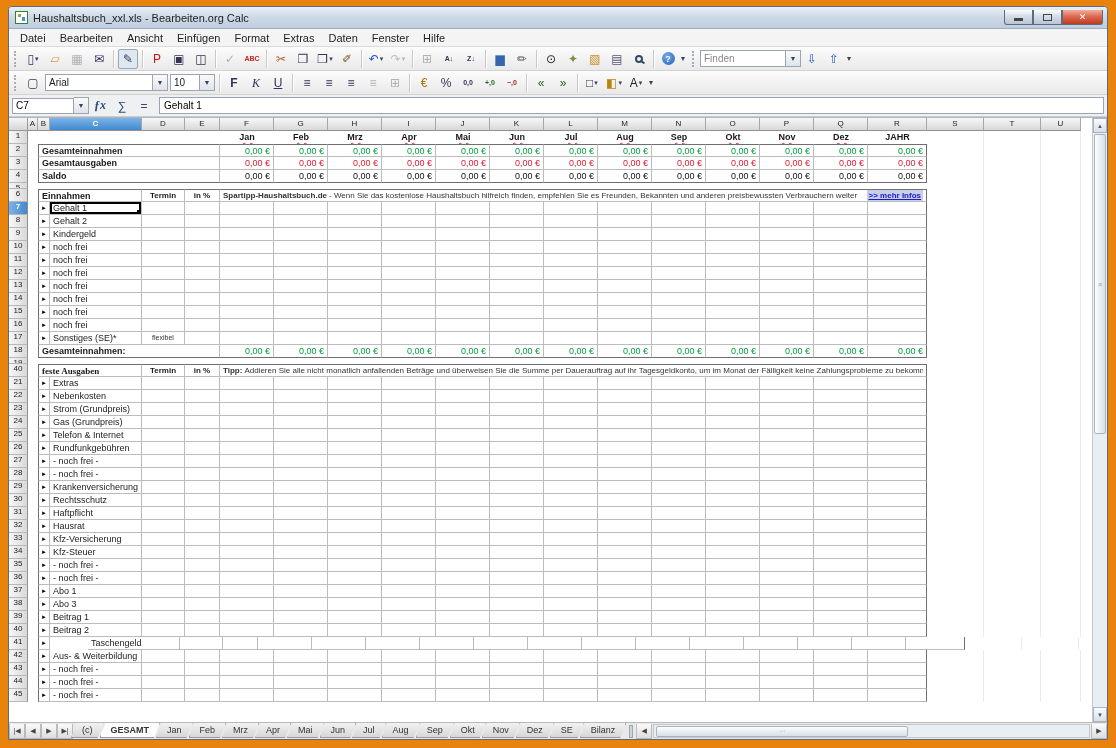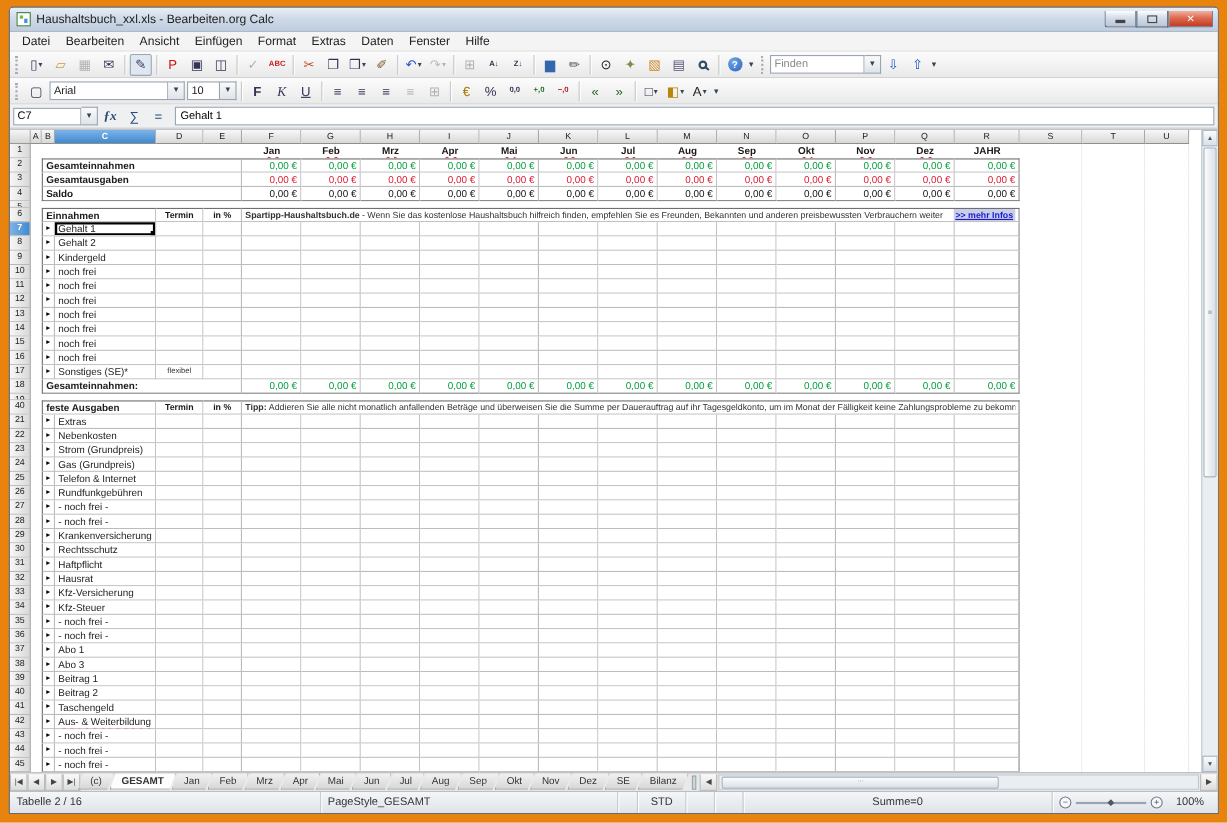--- a/index.html
+++ b/index.html
@@ -776,21 +776,21 @@
             <div class="rh" style="width: 19px; flex: 0 0 19px;">19</div>
             <div class="cell pc" style="width: 10px; flex: 0 0 10px;"></div>
             <div class="cell pc" style="width: 889px; flex: 0 0 889px;"></div>
             <div class="cell out" style="width: 57px; flex: 0 0 57px;"></div>
             <div class="cell out" style="width: 57px; flex: 0 0 57px;"></div>
             <div class="cell out" style="width: 40px; flex: 0 0 40px;"></div>
           </div>
           <div class="grow">
             <div class="rh" style="width: 19px; flex: 0 0 19px;">40</div>
             <div class="cell pc" style="width: 10px; flex: 0 0 10px;"></div>
-            <div class="cell tb lbl b bl bt" style="width: 104px; flex: 0 0 104px;">feste Ausgaben</div>
+            <div class="cell tb lbl b bl bt" style="width: 104px; flex: 0 0 104px; font-family: Liberation Serif, serif;">feste Ausgaben</div>
             <div class="cell tb thc bt" style="width: 43px; flex: 0 0 43px;">Termin</div>
             <div class="cell tb thc bt" style="width: 35px; flex: 0 0 35px;">in %</div>
             <div class="cell tb ban bt br" style="width: 707px; flex: 0 0 707px;">
               <span class="bb1">Tipp:</span>
               <span style="overflow: hidden; text-overflow: clip; white-space: nowrap;"> Addieren Sie alle nicht monatlich anfallenden Beträge und überweisen Sie die Summe per Dauerauftrag auf ihr Tagesgeldkonto, um im Monat der Fälligkeit keine Zahlungsprobleme zu bekommen.</span>
             </div>
             <div class="cell out" style="width: 57px; flex: 0 0 57px;"></div>
             <div class="cell out" style="width: 57px; flex: 0 0 57px;"></div>
             <div class="cell out" style="width: 40px; flex: 0 0 40px;"></div>
           </div>
@@ -1271,21 +1271,21 @@
             <div class="cell tb" style="width: 54px; flex: 0 0 54px;"></div>
             <div class="cell tb br" style="width: 59px; flex: 0 0 59px;"></div>
             <div class="cell out" style="width: 57px; flex: 0 0 57px;"></div>
             <div class="cell out" style="width: 57px; flex: 0 0 57px;"></div>
             <div class="cell out" style="width: 40px; flex: 0 0 40px;"></div>
           </div>
           <div class="grow">
             <div class="rh" style="width: 19px; flex: 0 0 19px;">41</div>
             <div class="cell pc" style="width: 10px; flex: 0 0 10px;"></div>
             <div class="cell tb bl arr" style="width: 12px; flex: 0 0 12px;">►</div>
-            <div class="cell tb itm" style="width: 92px; flex: 0 0 92px;">Taschengeld</div>
+            <div class="cell tb itm" style="width: 92px; flex: 0 0 92px; margin-left: 38px;">Taschengeld</div>
             <div class="cell tb smc" style="width: 43px; flex: 0 0 43px;"></div>
             <div class="cell tb" style="width: 35px; flex: 0 0 35px;"></div>
             <div class="cell tb" style="width: 54px; flex: 0 0 54px;"></div>
             <div class="cell tb" style="width: 54px; flex: 0 0 54px;"></div>
             <div class="cell tb" style="width: 54px; flex: 0 0 54px;"></div>
             <div class="cell tb" style="width: 54px; flex: 0 0 54px;"></div>
             <div class="cell tb" style="width: 54px; flex: 0 0 54px;"></div>
             <div class="cell tb" style="width: 54px; flex: 0 0 54px;"></div>
             <div class="cell tb" style="width: 54px; flex: 0 0 54px;"></div>
             <div class="cell tb" style="width: 54px; flex: 0 0 54px;"></div>
@@ -1429,32 +1429,15 @@
           <div class="stab">Bilanz</div>
         </div>
       <div class="tabsplit"></div>
       <div class="navb">◀</div>
       <div class="hscroll">
         <div class="hthumb">⋯</div>
       </div>
       <div class="navb">▶</div>
     </div>
 
-    <div class="statusbar">
-      <div class="seg" style="width:283px;">Tabelle 2 / 16</div>
-      <div class="seg" style="width:270px;">PageStyle_GESAMT</div>
-      <div class="seg" style="width:18px;"></div>
-      <div class="seg" style="width:44px;justify-content:center;">STD</div>
-      <div class="seg" style="width:26px;"></div>
-      <div class="seg" style="width:26px;"></div>
-      <div class="seg grow1">Summe=0</div>
-      <div class="zoomer">
-        <div class="zbtn">−</div>
-        <div class="ztrack">
-            <span class="zmark">◆</span>
-          </div>
-        <div class="zbtn">+</div>
-      </div>
-      <div class="seg" style="border-right:none;width:44px;">100%</div>
-    </div>
 
   </div>
 </div>
 
 </body></html>

